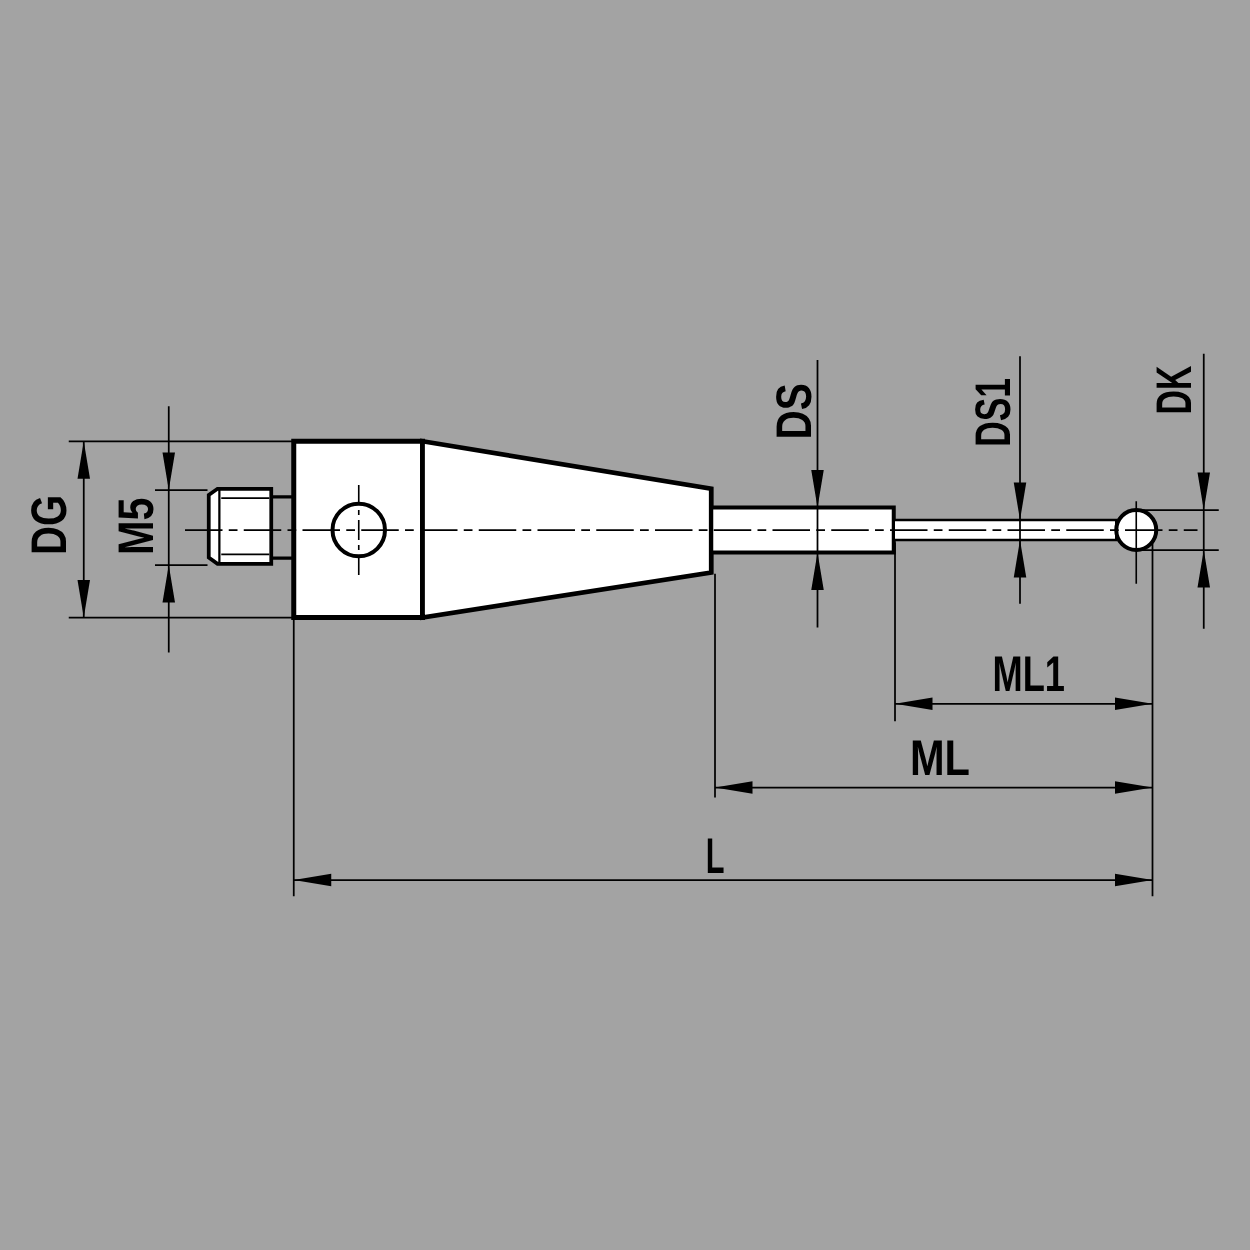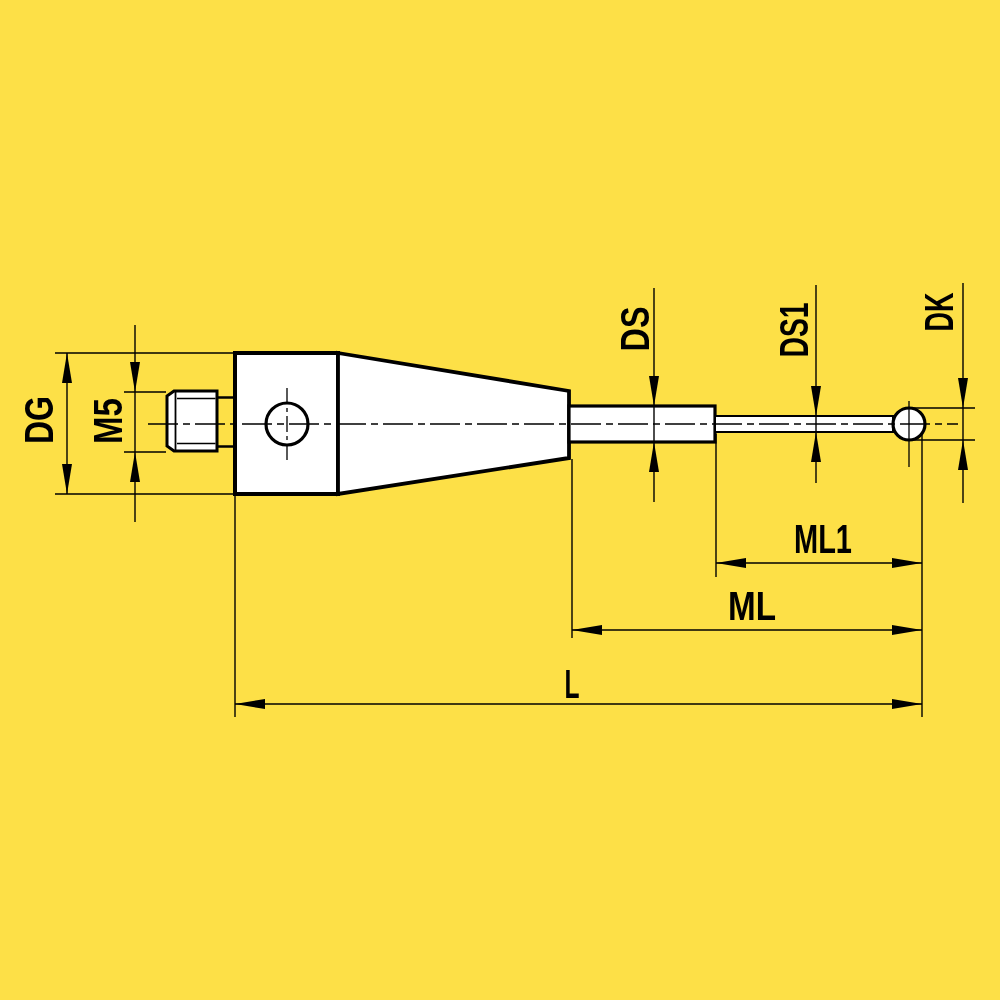--- a/index.html
+++ b/index.html
@@ -4,21 +4,21 @@
 <style>
   html, body {
     margin: 0;
     padding: 0;
     background: #ffffff;
   }
   .stage {
     width: 1000px;
     height: 1000px;
     position: relative;
-    background: #fde047;
+    background: #a3a3a3;
     overflow: hidden;
   }
   svg {
     display: block;
   }
   .dim-label {
     font-family: "Liberation Sans", "DejaVu Sans", sans-serif;
     font-weight: bold;
     font-size: 40px;
     fill: #000000;

